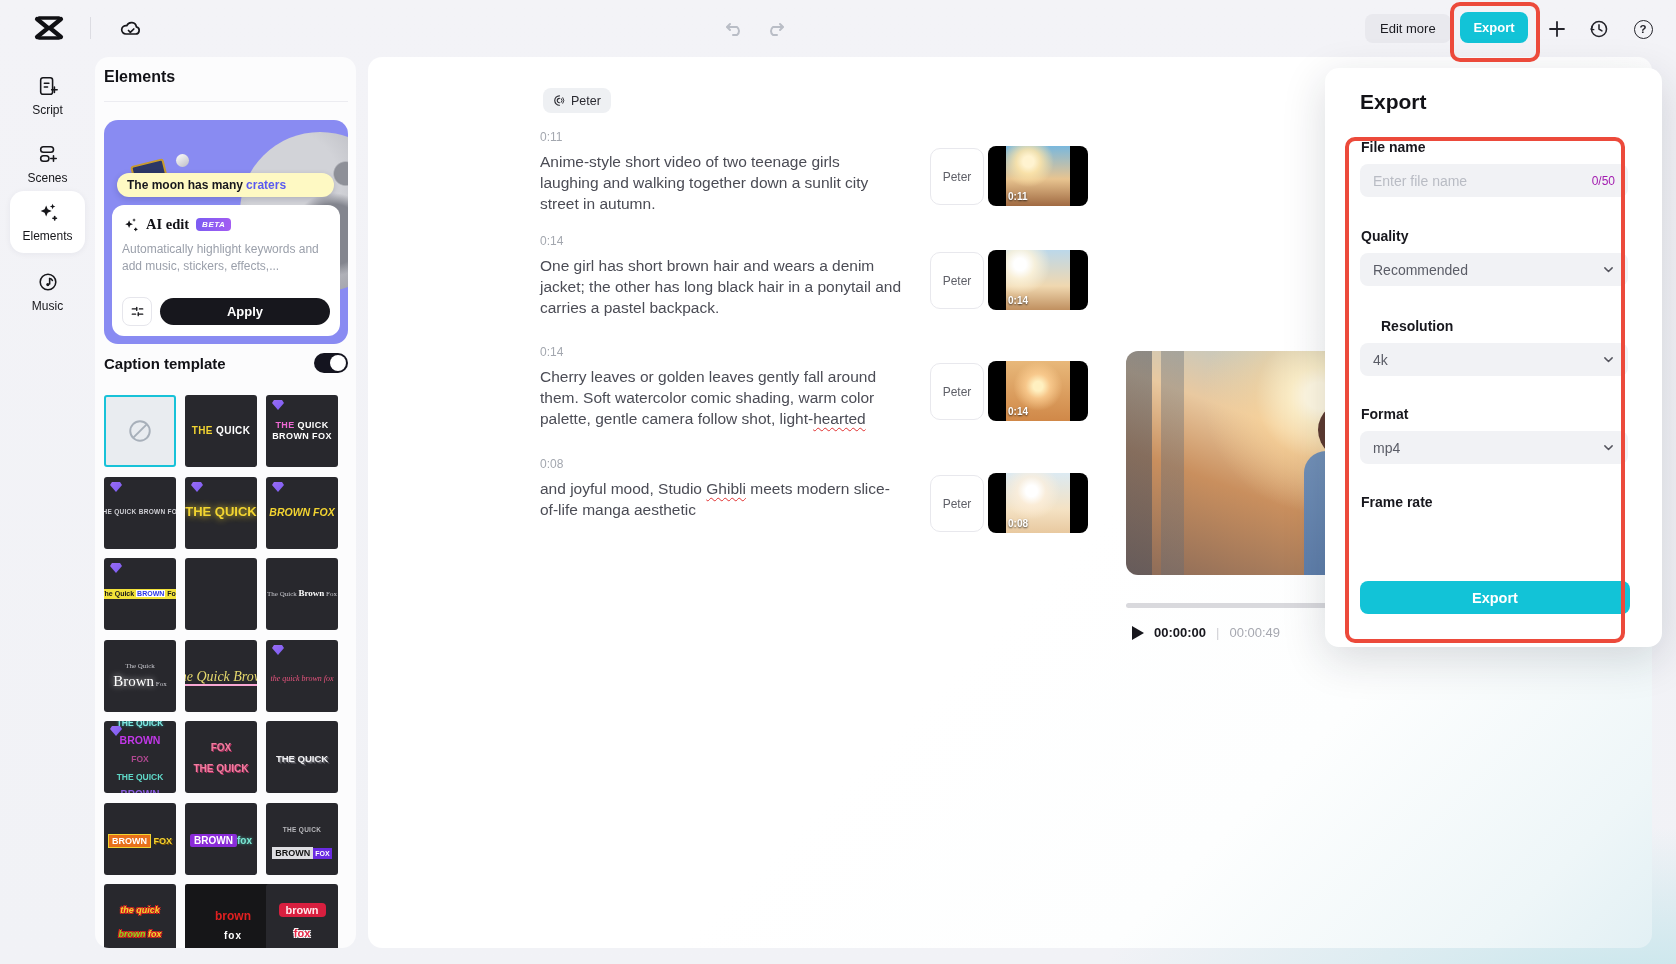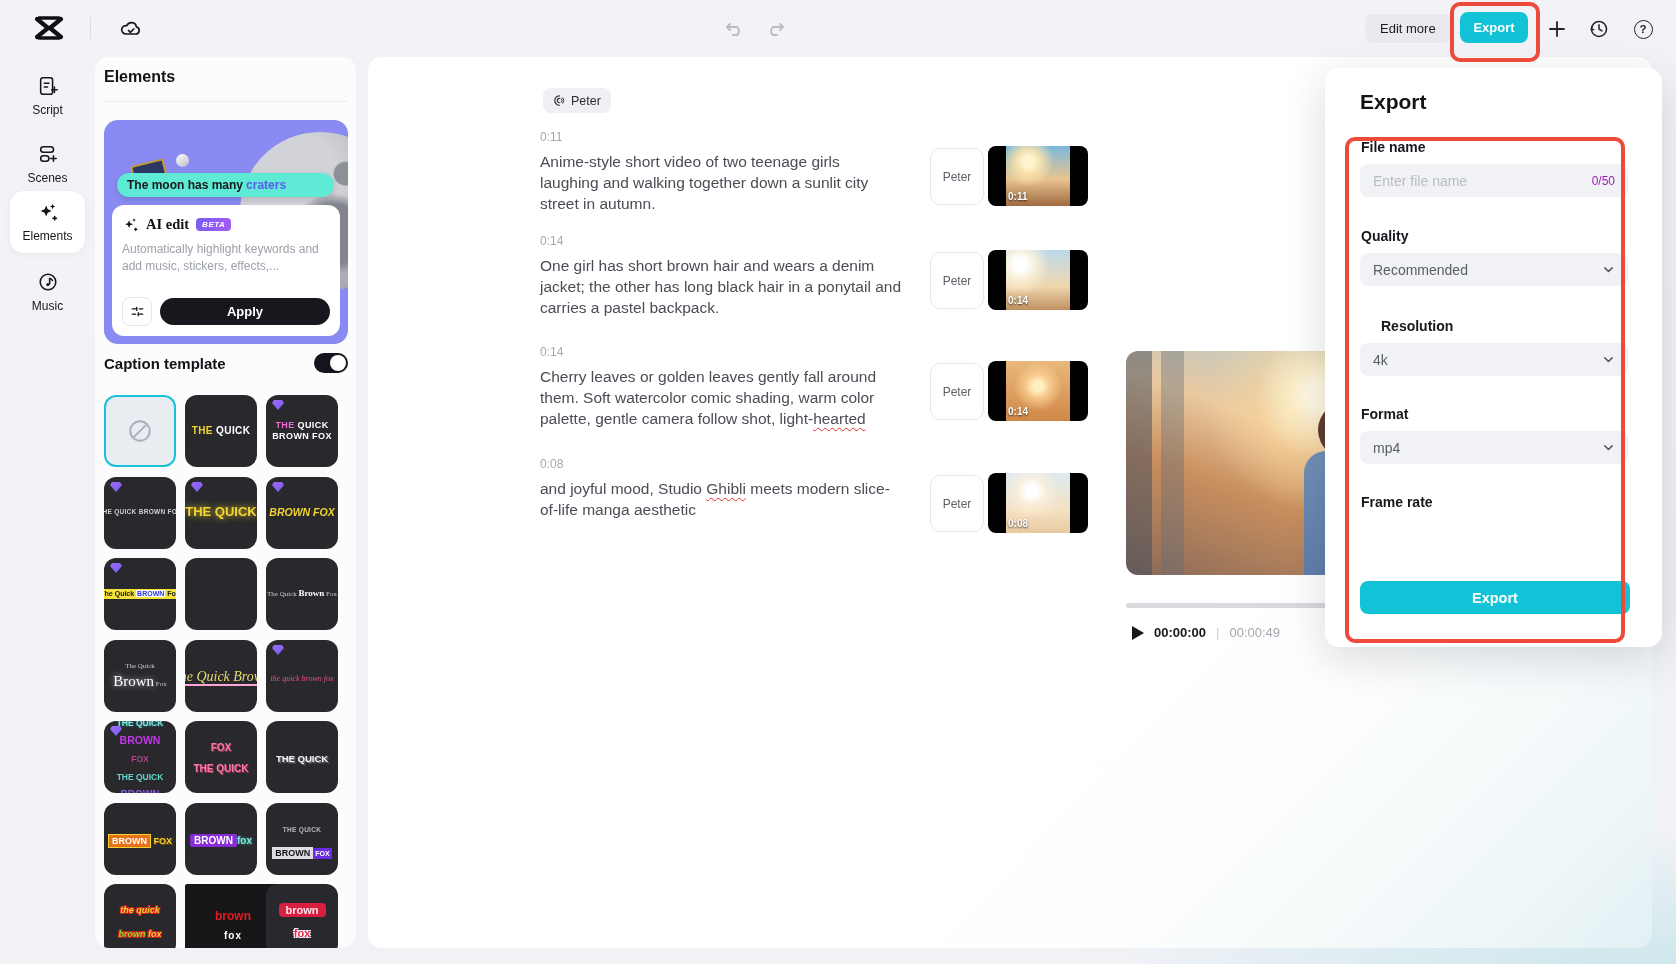--- a/index.html
+++ b/index.html
@@ -45,41 +45,41 @@
 
   .ai-card{position:absolute;left:9px;top:63px;width:244px;height:224px;border-radius:14px;background:#898bf2;overflow:hidden;}
   .moon{position:absolute;right:-52px;top:12px;width:160px;height:160px;border-radius:50%;
     background:
       radial-gradient(circle at 66% 26%, #8e9098 0 7%, rgba(0,0,0,0) 8%),
       radial-gradient(circle at 42% 50%, #90929a 0 5%, rgba(0,0,0,0) 6%),
       radial-gradient(circle at 58% 64%, #83858e 0 22%, rgba(0,0,0,0) 30%),
       radial-gradient(circle at 32% 30%, #d2d3d8 0 30%, #aeafb6 70%, #8f9098 100%);}
   .sat-body{position:absolute;left:28px;top:42px;width:30px;height:16px;background:#2c3766;border:2px solid #c79a2e;transform:rotate(-14deg);border-radius:3px;}
   .sat-ball{position:absolute;left:72px;top:34px;width:13px;height:13px;border-radius:50%;background:linear-gradient(145deg,#fff,#bcbdc4);}
-  .ai-caption{position:absolute;left:13px;top:53px;width:197px;height:24px;background:#5eead4;border-radius:13px;
+  .ai-caption{position:absolute;left:13px;top:53px;width:197px;height:24px;background:#fef9c3;border-radius:13px;
     box-shadow:0 2px 6px rgba(20,20,60,.18);display:flex;align-items:center;padding:0 10px;font-size:12px;font-weight:700;color:#17171d;white-space:nowrap;}
   .ai-caption .hl{color:#5b5bf0;margin-left:3px;font-weight:700;}
   .ai-inner{position:absolute;left:8px;top:85px;width:228px;height:131px;background:#fff;border-radius:12px;padding:11px 10px;box-sizing:border-box;}
   .ai-row1{display:flex;align-items:center;gap:7px;}
   .ai-title{font-size:14.5px;font-weight:600;font-family:"Liberation Serif",serif;color:#121217;}
   .beta{background:linear-gradient(100deg,#7a5cf2,#a45cf2);color:#fff;font-size:8px;font-style:italic;font-weight:700;
     padding:2px 6px;border-radius:4px;letter-spacing:.5px;}
   .ai-desc{margin-top:8px;font-size:12px;line-height:17px;color:#9ba0ab;width:205px;}
   .ai-actions{position:absolute;left:10px;bottom:10px;right:10px;display:flex;gap:8px;align-items:center;}
   .tune-btn{width:28px;height:27px;border:1px solid #e6e6ec;border-radius:8px;background:#fff;display:flex;align-items:center;justify-content:center;cursor:pointer;}
   .apply-btn{flex:1;height:27px;background:#17171d;border-radius:15px;color:#fff;font-size:13px;font-weight:700;
     display:flex;align-items:center;justify-content:center;cursor:pointer;}
 
   .cap-head{position:absolute;left:9px;top:296px;width:244px;display:flex;align-items:center;justify-content:space-between;}
   .cap-label{font-size:15px;font-weight:700;color:#121217;}
   .toggle{width:34px;height:20px;background:#14141f;border-radius:10px;position:relative;cursor:pointer;}
   .toggle .knob{position:absolute;right:2px;top:2px;width:16px;height:16px;border-radius:50%;background:#fff;}
 
   .grid{position:absolute;left:9px;top:338px;width:244px;}
-  .tile{position:absolute;width:72px;height:72px;border-radius:12px;background:#28282d;cursor:pointer;overflow:hidden;
+  .tile{position:absolute;width:72px;height:72px;border-radius:3px;background:#28282d;cursor:pointer;overflow:hidden;
     display:flex;flex-direction:column;align-items:center;justify-content:center;line-height:1.25;text-align:center;}
   .tile.none{background:#e9ecf0;border:2px solid #18c2d8;width:68px;height:68px;}
   .pro{position:absolute;left:6px;top:5px;width:12px;height:10px;}
   .tl{white-space:nowrap;}
 
   
   .st-basic{font-weight:800;font-size:10px;letter-spacing:.4px;}
   .st-basic.sm{font-size:9px;}
   .k-yel{color:#f2d431;} .k-wht{color:#fff;} .k-pink{color:#ef6ad4;} .k-gry{color:#cfcfd4;}
   .st-tiny{font-size:6.5px;font-weight:700;letter-spacing:.3px;}

